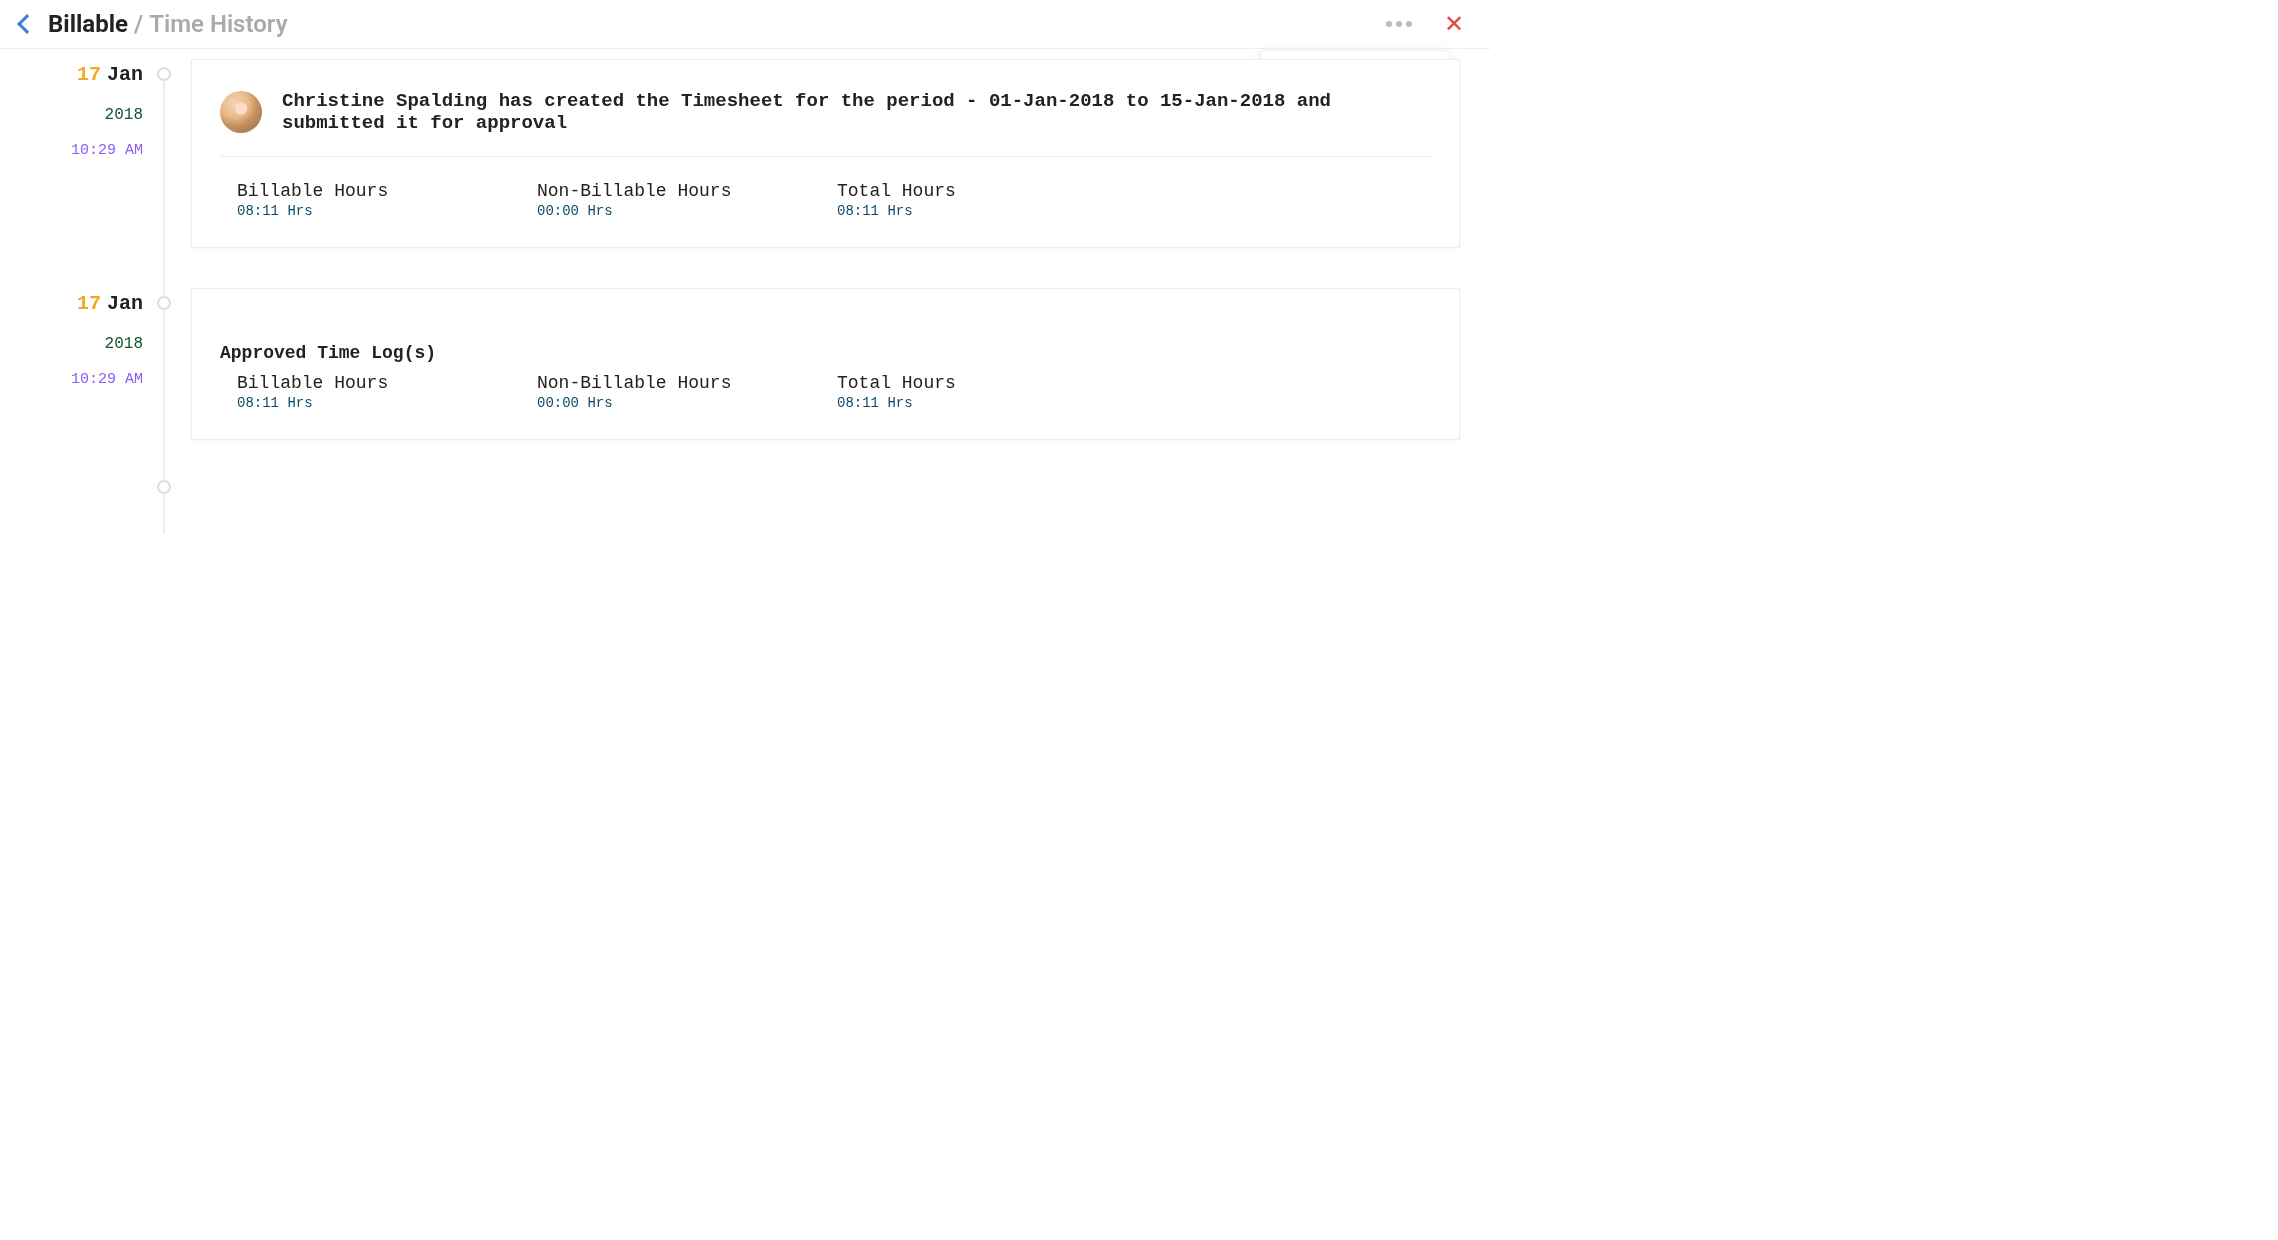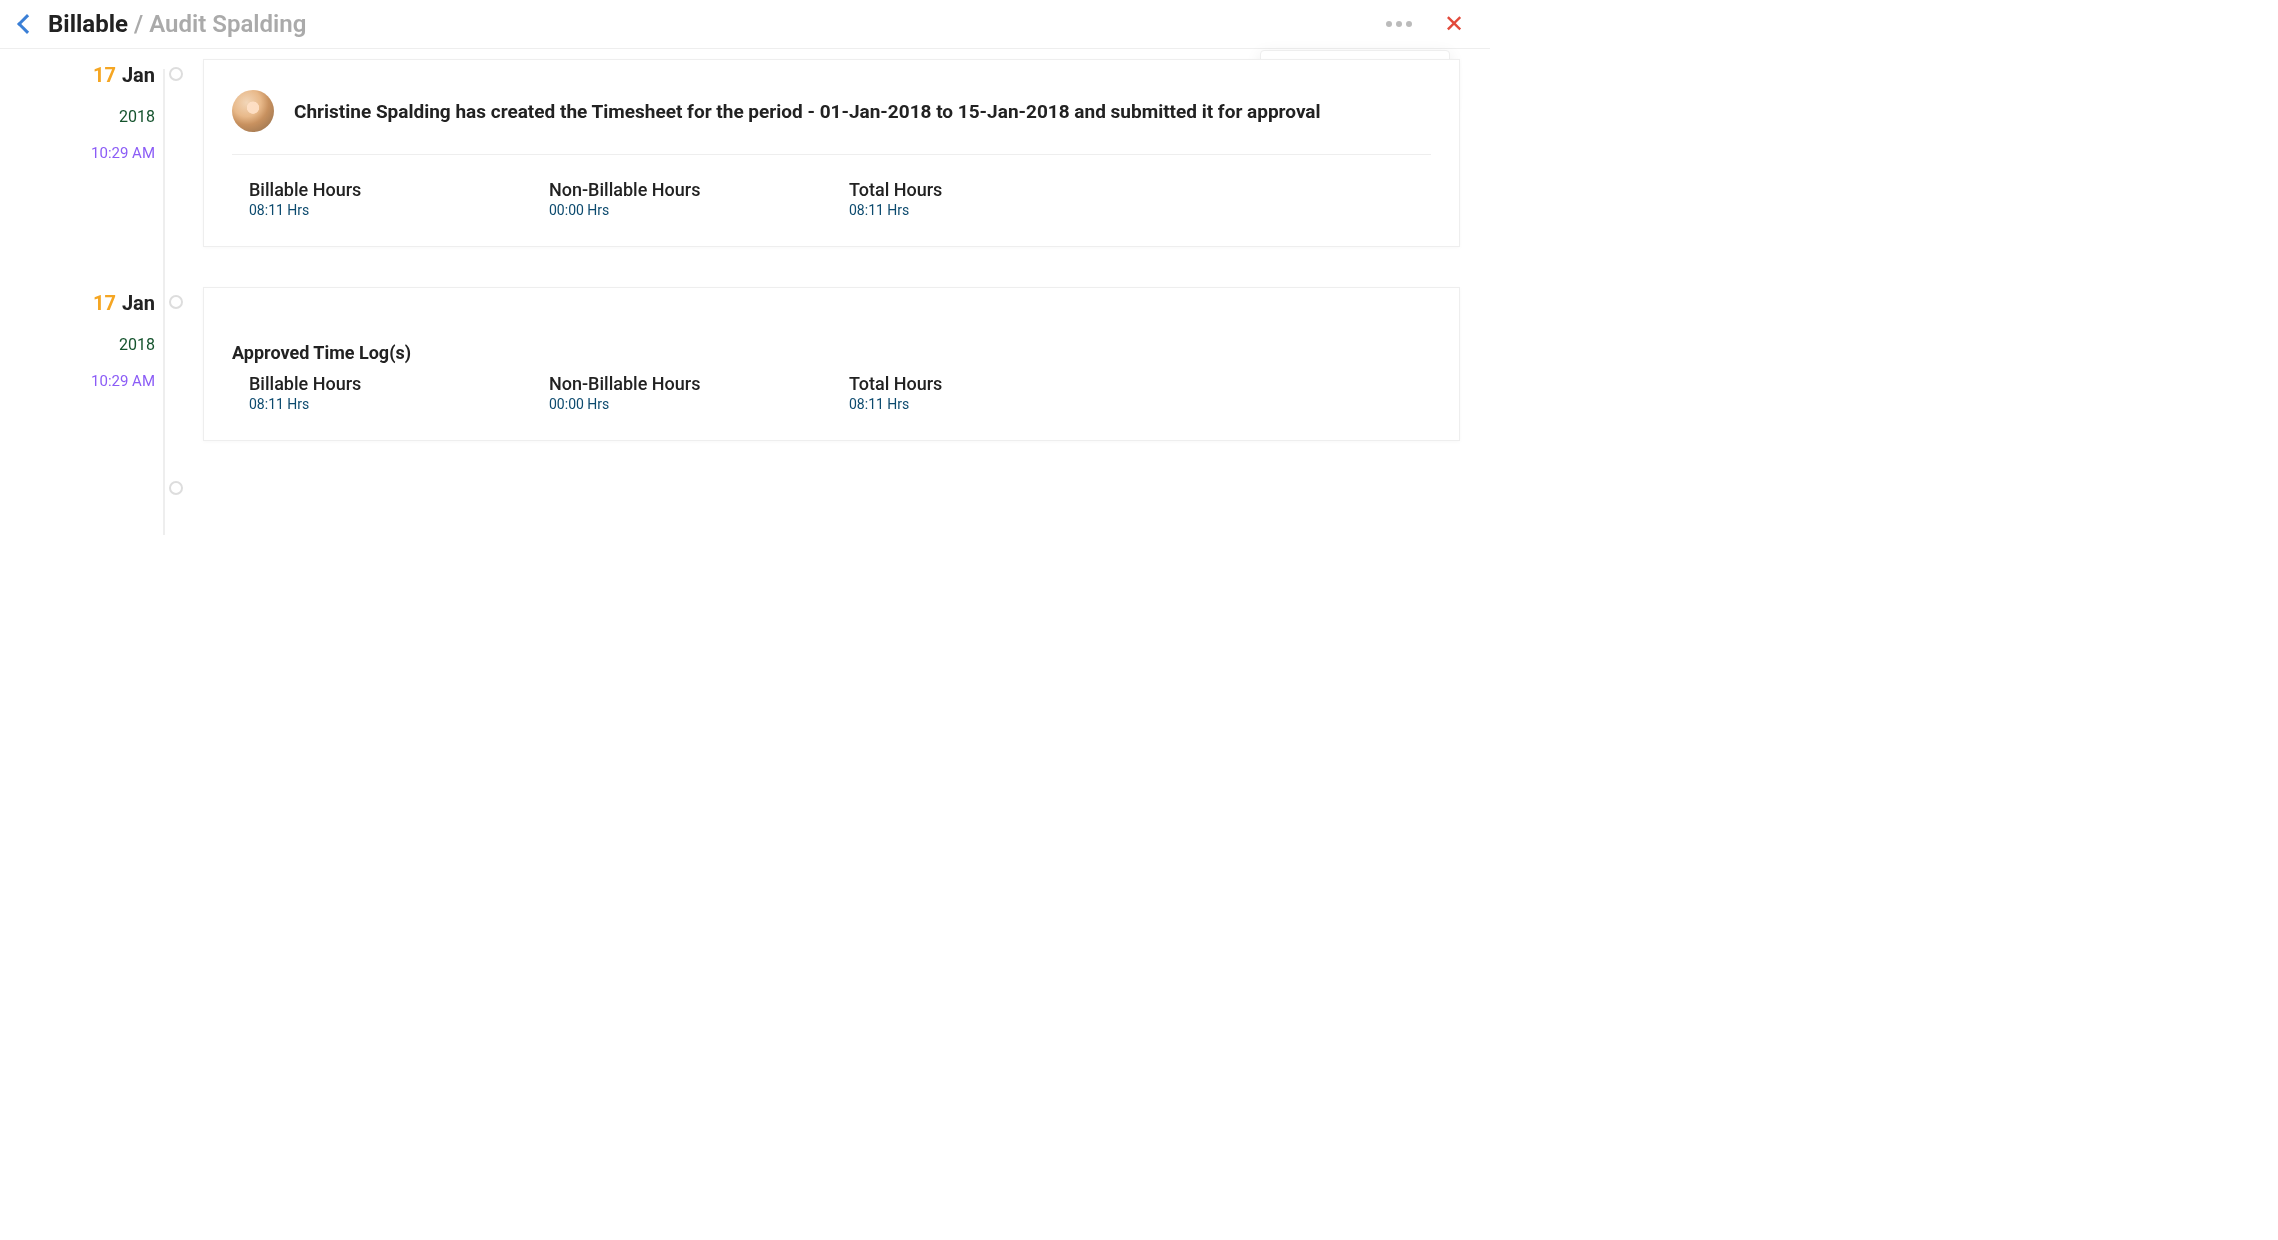--- a/index.html
+++ b/index.html
@@ -100,22 +100,23 @@
   .print-icon::after {
     content: "";
     position: absolute;
     bottom: -4px; left: 3px; right: 3px;
     height: 5px;
     background: #fff;
     border: 2px solid #bbb;
   }
 
   .content {
-    padding: 10px 30px 40px 30px;
-    position: relative;
+    padding: 10px 30px 40px 18px;
+    position: relative;
+    font-family: Liberation Mono, monospace;
   }
   .timeline {
     position: absolute;
     left: 163px;
     top: 20px;
     bottom: 0;
     width: 2px;
     background: #eee;
   }
   .entry {
@@ -242,21 +243,21 @@
   }
   .entry.last { margin-bottom: 0; align-items: flex-start; }
 </style>
 </head>
 <body>
 
 <div class="header">
   <div class="back-chevron"></div>
   <span class="crumb-main">Billable</span>
   <span class="crumb-sep">/</span>
-  <span class="crumb-sub">Audit Spalding</span>
+  <span class="crumb-sub">Time History</span>
   <div class="header-right">
     <div class="more-dots">
       <span></span>
         <span></span>
         <span></span>
     </div>
     <div class="close-x">✕</div>
   </div>
   <div class="dropdown">
     <div class="dropdown-item">

